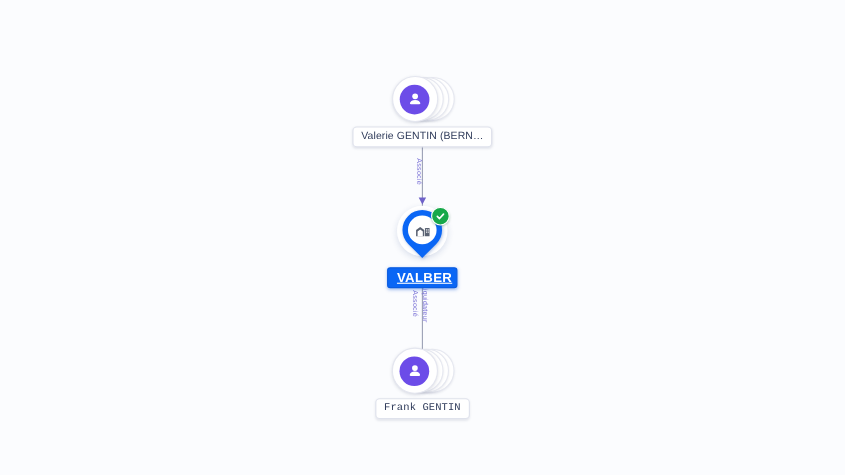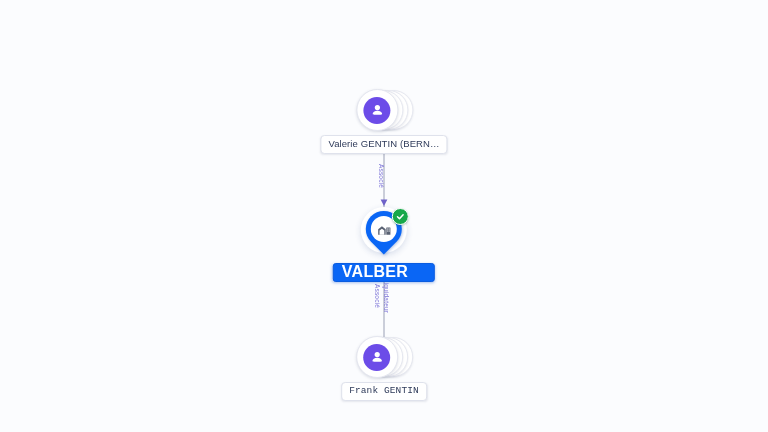--- a/index.html
+++ b/index.html
@@ -12,21 +12,20 @@
     overflow: hidden;
     font-family: "Liberation Sans", sans-serif;
     background: #fbfcfe;
   }
 
   #graph-canvas {
     position: relative;
     width: 768px;
     height: 316px;
     background: #fbfcfe;
-    margin-top: 20px;
   }
 
   
   .node {
     position: absolute;
     transform: translateX(-50%);
     display: flex;
     flex-direction: column;
     align-items: center;
   }
@@ -89,24 +88,25 @@
     white-space: nowrap;
     box-shadow: 0 1px 2px rgba(40,50,90,0.10);
     letter-spacing: 0.1px;
   }
   .node-label.company {
     background: #0a66f5;
     border: 1px solid #0a5ce0;
     color: #ffffff;
     font-weight: bold;
     border-radius: 3px;
-    padding: 3px 26px 4px 8px;
-    font-size: 16px;
+    padding: 3px 4px 4px 8px;
+    font-size: 12px;
     letter-spacing: 0.3px;
     box-shadow: 0 1px 3px rgba(10,80,210,0.35);
+    text-decoration: underline;
   }
 
   
   .company-pin {
     position: relative;
     width: 56px;
     height: 54px;
   }
   .pin-halo {
     position: absolute;

